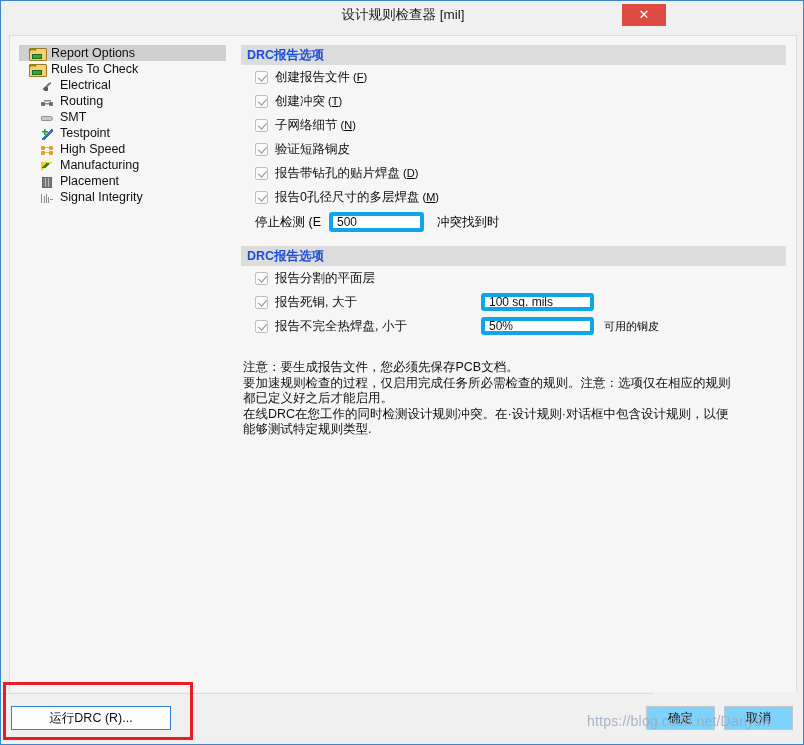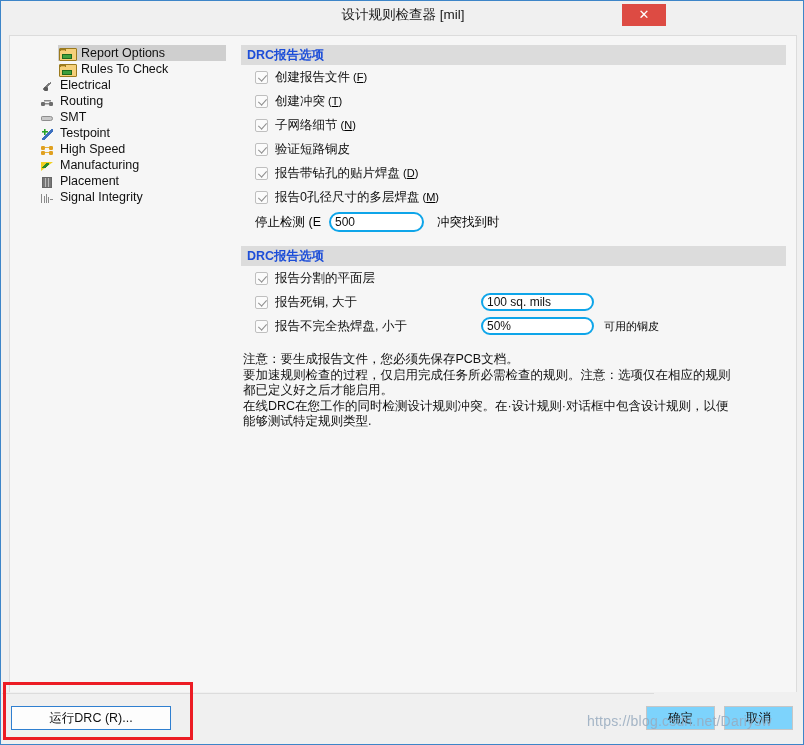--- a/index.html
+++ b/index.html
@@ -92,21 +92,21 @@
     white-space: nowrap;
     font-size: 12.5px;
     color: #101010;
     cursor: default;
     display: flex;
     align-items: center;
   }
   .tree-item.selected {
     background: #cfcfcf;
   }
-  .tree-item.lvl0 { padding-left: 1px; margin-left: 39px; }
+  .tree-item.lvl0 { padding-left: 10px; }
   .tree-item.lvl1 { padding-left: 21px; }
   .tree-icon {
     width: 16px;
     height: 14px;
     margin-right: 4px;
     flex: 0 0 16px;
     position: relative;
     display: inline-block;
   }
   .tree-label { display: inline-block; }
@@ -283,22 +283,22 @@
     font-size: 12.5px;
     color: #101010;
   }
   .mnem {
     font-size: 11px;
   }
   .mnem u { text-decoration: underline; }
 
   .txt {
     box-sizing: border-box;
-    border: 2px solid #0ea5e9;
-    border-radius: 10px;
+    border: 4px solid #0ea5e9;
+    border-radius: 3px;
     background: #ffffff;
     font-family: "Liberation Sans", "DejaVu Sans", sans-serif;
     font-size: 12px;
     color: #111;
     padding: 0 4px;
     outline: none;
   }
 
   
   #row-stop {
@@ -337,21 +337,21 @@
   .after-text {
     position: absolute;
     left: 363px;
     top: 0;
     line-height: 24px;
     font-size: 11px;
     text-align: right;
   }
 
   #note {
-    margin-top: 14px;
+    margin-top: 22px;
     padding-left: 2px;
     font-size: 12.5px;
     line-height: 15.5px;
     color: #101010;
     white-space: pre-wrap;
   }
 
   
   #footer {
     position: absolute;

